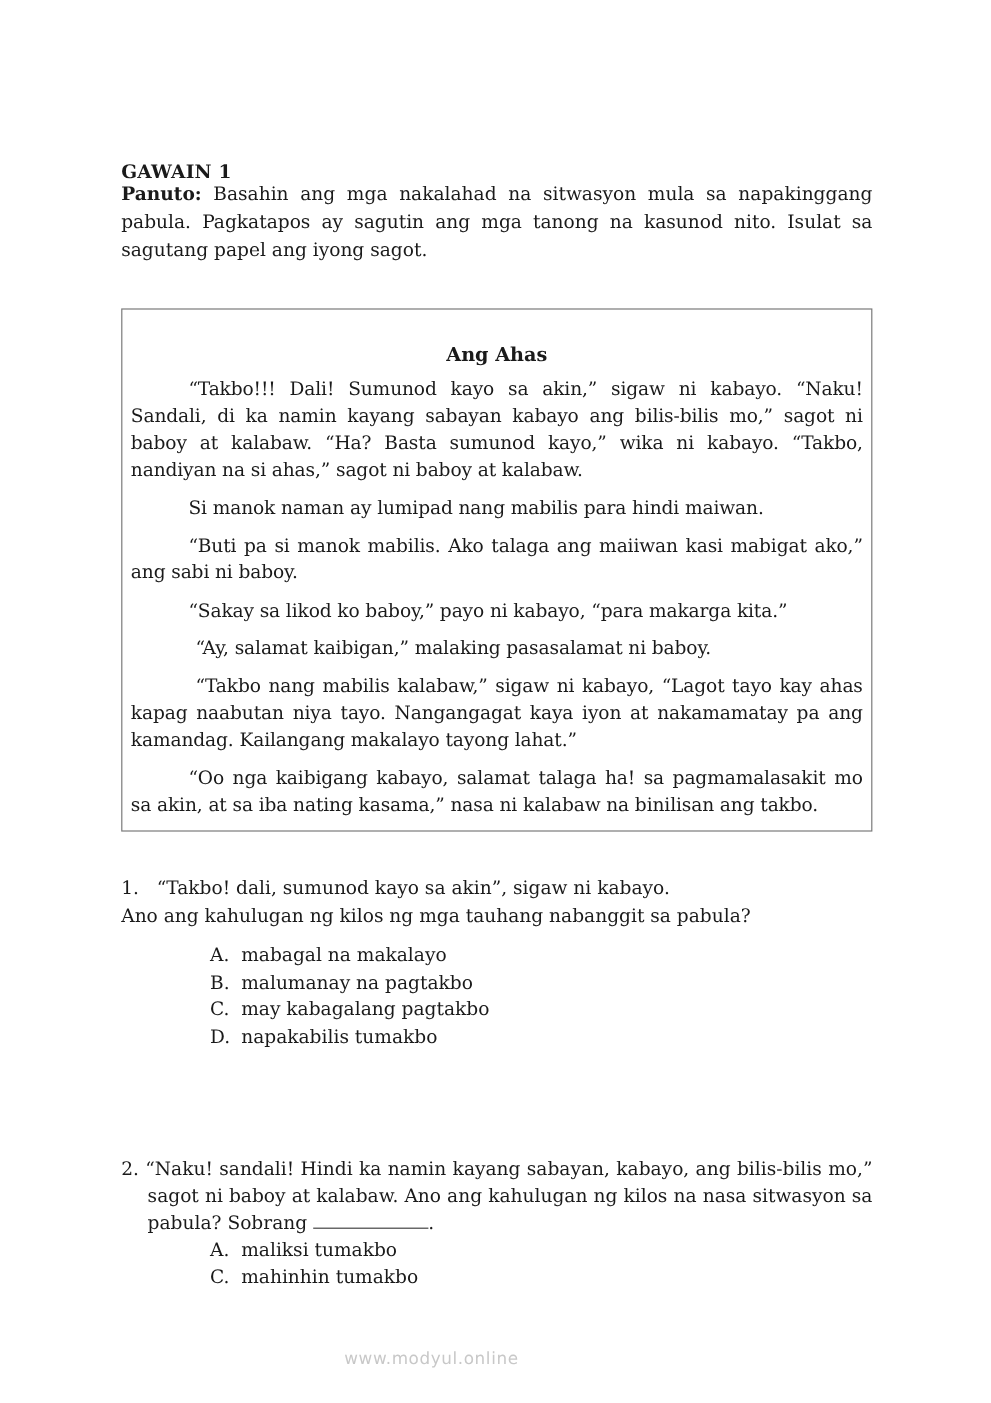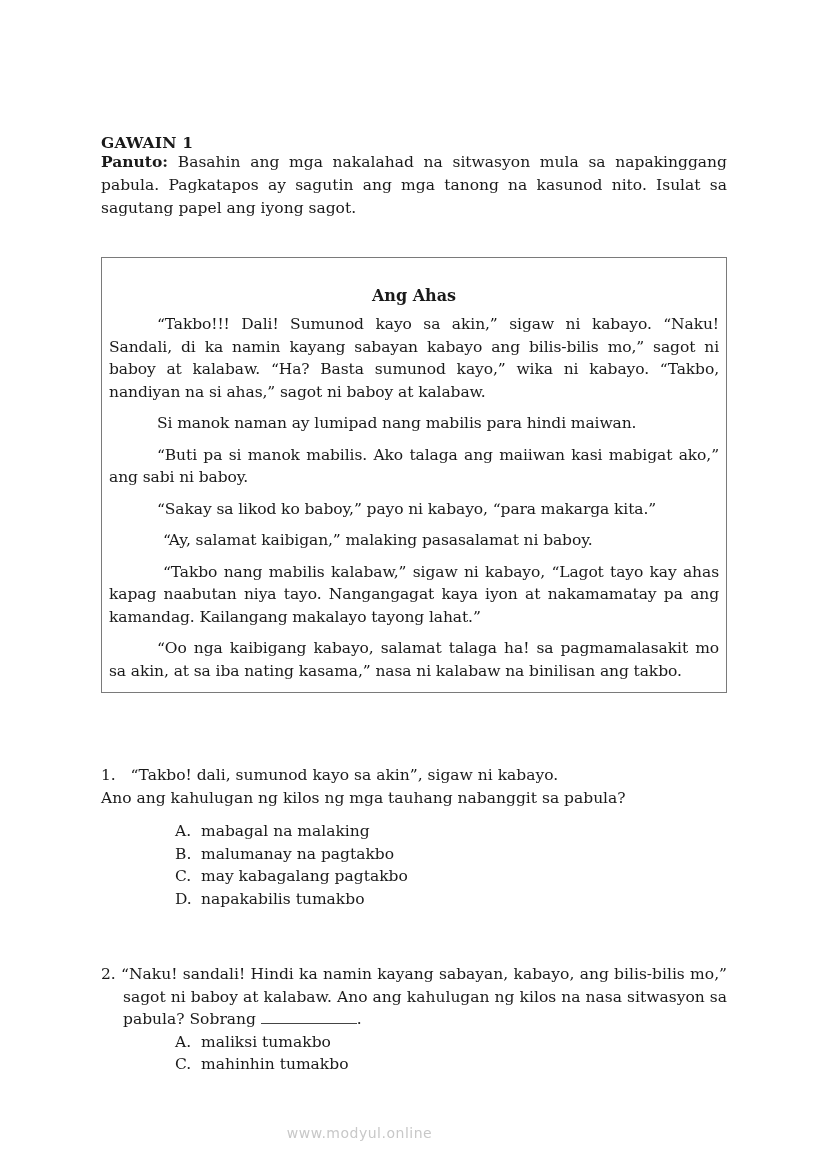--- a/index.html
+++ b/index.html
@@ -24,21 +24,21 @@
   .story-title {
     text-align: center; font-weight: bold; font-size: 16px;
     margin-top: 28px; margin-bottom: 8px;
   }
   .para {
     font-size: 15.5px; line-height: 22.5px; text-align: justify;
     text-indent: 48px; margin: 0 0 9px 0; letter-spacing: -0.1px;
   }
   .para.i2 { text-indent: 54px; }
   .question { position: absolute; left: 0; width: 626px; font-size: 15.5px; line-height: 22.5px; }
-  .q1 { top: 764px; }
+  .q1 { top: 729px; }
   .q2 { top: 919px; margin-top: 44px; }
   .q-line { text-align: justify; }
   .q2 .q-body { padding-left: 22px; text-indent: -22px; text-align: justify; }
   .options { margin: 0; padding: 0; list-style: none; }
   .q1 .options { margin-top: 11px; }
   .opt { padding-left: 74px; }
   .opt .letter { display: inline-block; width: 26px; }
   .blank { display: inline-block; width: 96px; border-bottom: 1px solid #444; height: 14px; vertical-align: baseline; }
   .watermark {
     position: absolute; top: 1125px; left: 0; width: 719px; text-align: center;
@@ -65,21 +65,21 @@
     <p class="para i2">“Takbo nang mabilis kalabaw,” sigaw ni kabayo, “Lagot tayo kay ahas kapag naabutan niya tayo. Nangangagat kaya iyon at nakamamatay pa ang kamandag. Kailangang makalayo tayong lahat.”</p>
     <p class="para">“Oo nga kaibigang kabayo, salamat talaga ha! sa pagmamalasakit mo sa akin, at sa iba nating kasama,” nasa ni kalabaw na binilisan ang takbo.</p>
   </div>
 
   <div class="question q1">
     <div class="q-line">
       <span>1.</span>&nbsp;&nbsp;&nbsp;<span>“Takbo! dali, sumunod kayo sa akin”, sigaw ni kabayo.</span>
     </div>
     <div class="q-line">Ano ang kahulugan ng kilos ng mga tauhang nabanggit sa pabula?</div>
     <ul class="options">
-      <li class="opt"><span class="letter">A.</span><span>mabagal na malaking</span></li>
+      <li class="opt"><span class="letter">A.</span><span>mabagal na makalayo</span></li>
       <li class="opt"><span class="letter">B.</span><span>malumanay na pagtakbo</span></li>
       <li class="opt"><span class="letter">C.</span><span>may kabagalang pagtakbo</span></li>
       <li class="opt"><span class="letter">D.</span><span>napakabilis tumakbo</span></li>
     </ul>
   </div>
 
   <div class="question q2">
     <div class="q-body">
       <span>2.</span>&nbsp;<span>“Naku! sandali! Hindi ka namin kayang sabayan, kabayo, ang bilis-bilis mo,” sagot ni baboy at kalabaw. Ano ang kahulugan ng kilos na nasa sitwasyon sa pabula? Sobrang </span><span class="blank"></span><span>.</span>
     </div>

